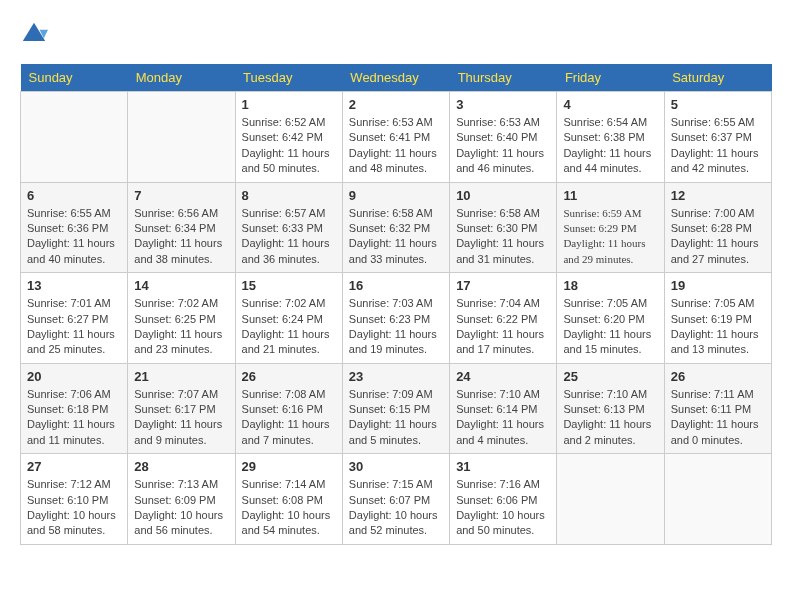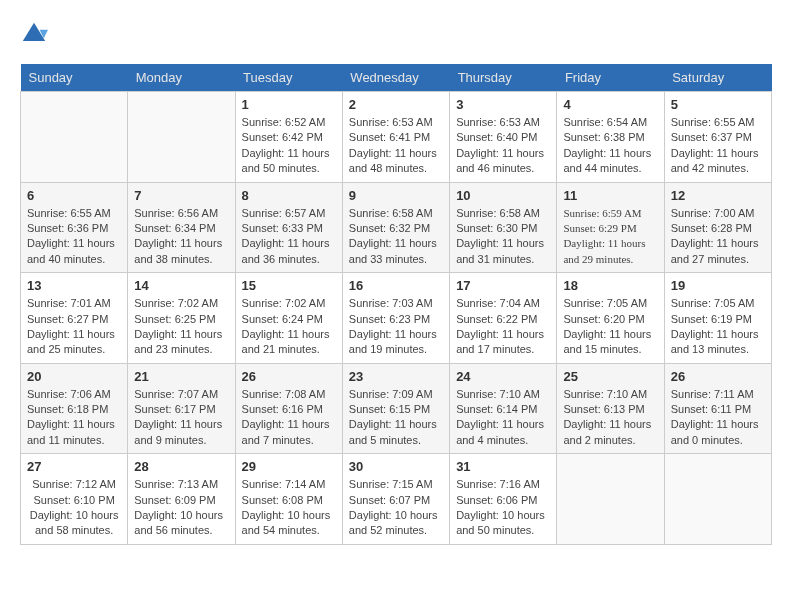--- a/index.html
+++ b/index.html
@@ -44,21 +44,21 @@
       font-size: 16px;
       color: #555;
     }
     table {
       width: 100%;
       border-collapse: collapse;
       font-size: 11px;
     }
     thead tr th {
       background-color: #2e6db4;
-      color: #e5e5e5;
+      color: #fde047;
       padding: 6px 8px;
       text-align: left;
       font-size: 13px;
       font-weight: normal;
     }
     tbody tr td {
       border: 1px solid #ccc;
       vertical-align: top;
       padding: 5px 6px;
       width: 107px;
@@ -278,21 +278,21 @@
         <td>
           <div class="day-num">26</div>
           <div class="day-info" style="white-space: pre-wrap;">Sunrise: 7:11 AM
 Sunset: 6:11 PM
 Daylight: 11 hours and 0 minutes.</div>
         </td>
       </tr>
       <tr>
         <td>
           <div class="day-num">27</div>
-          <div class="day-info" style="white-space: pre-wrap; text-align: center;">Sunrise: 7:12 AM
+          <div class="day-info" style="white-space: pre-wrap;">Sunrise: 7:12 AM
 Sunset: 6:10 PM
 Daylight: 10 hours and 58 minutes.</div>
         </td>
         <td>
           <div class="day-num">28</div>
           <div class="day-info" style="white-space: pre-wrap;">Sunrise: 7:13 AM
 Sunset: 6:09 PM
 Daylight: 10 hours and 56 minutes.</div>
         </td>
         <td>

